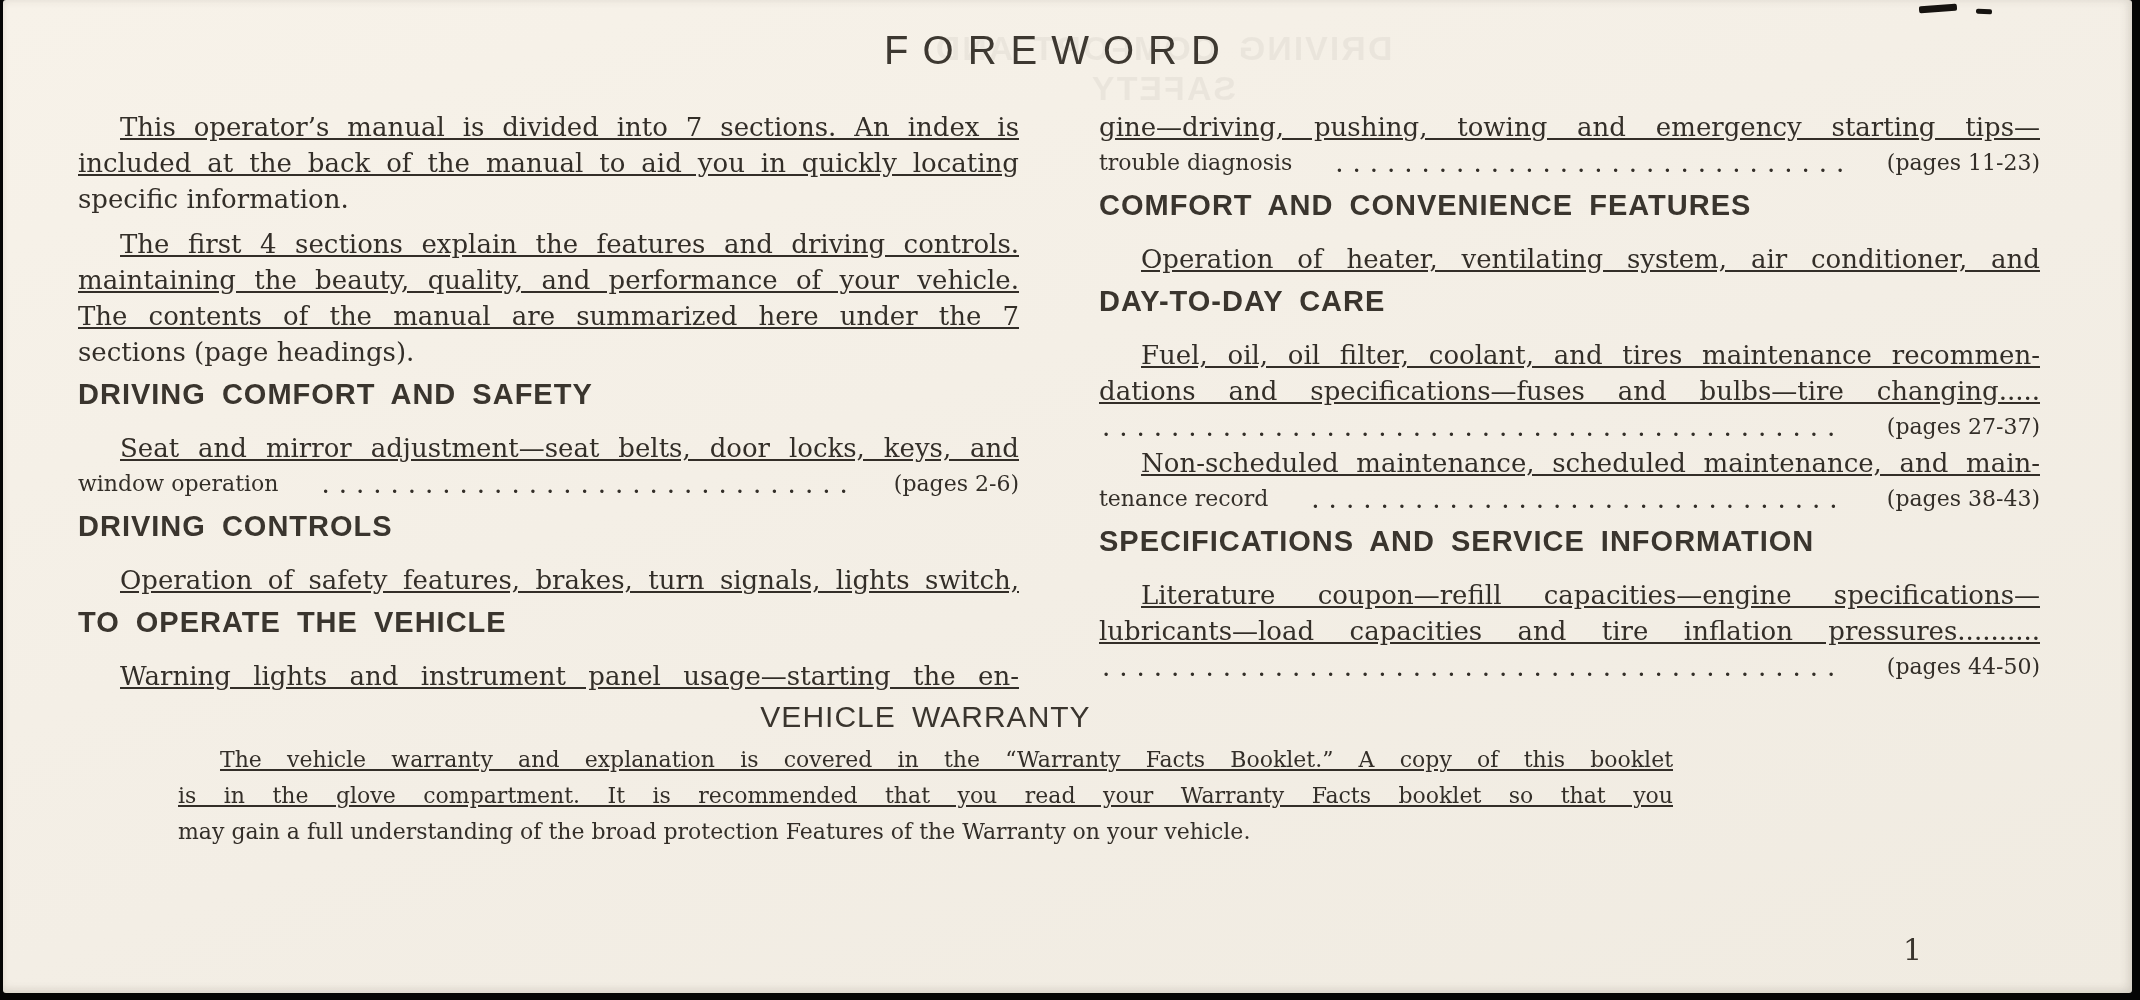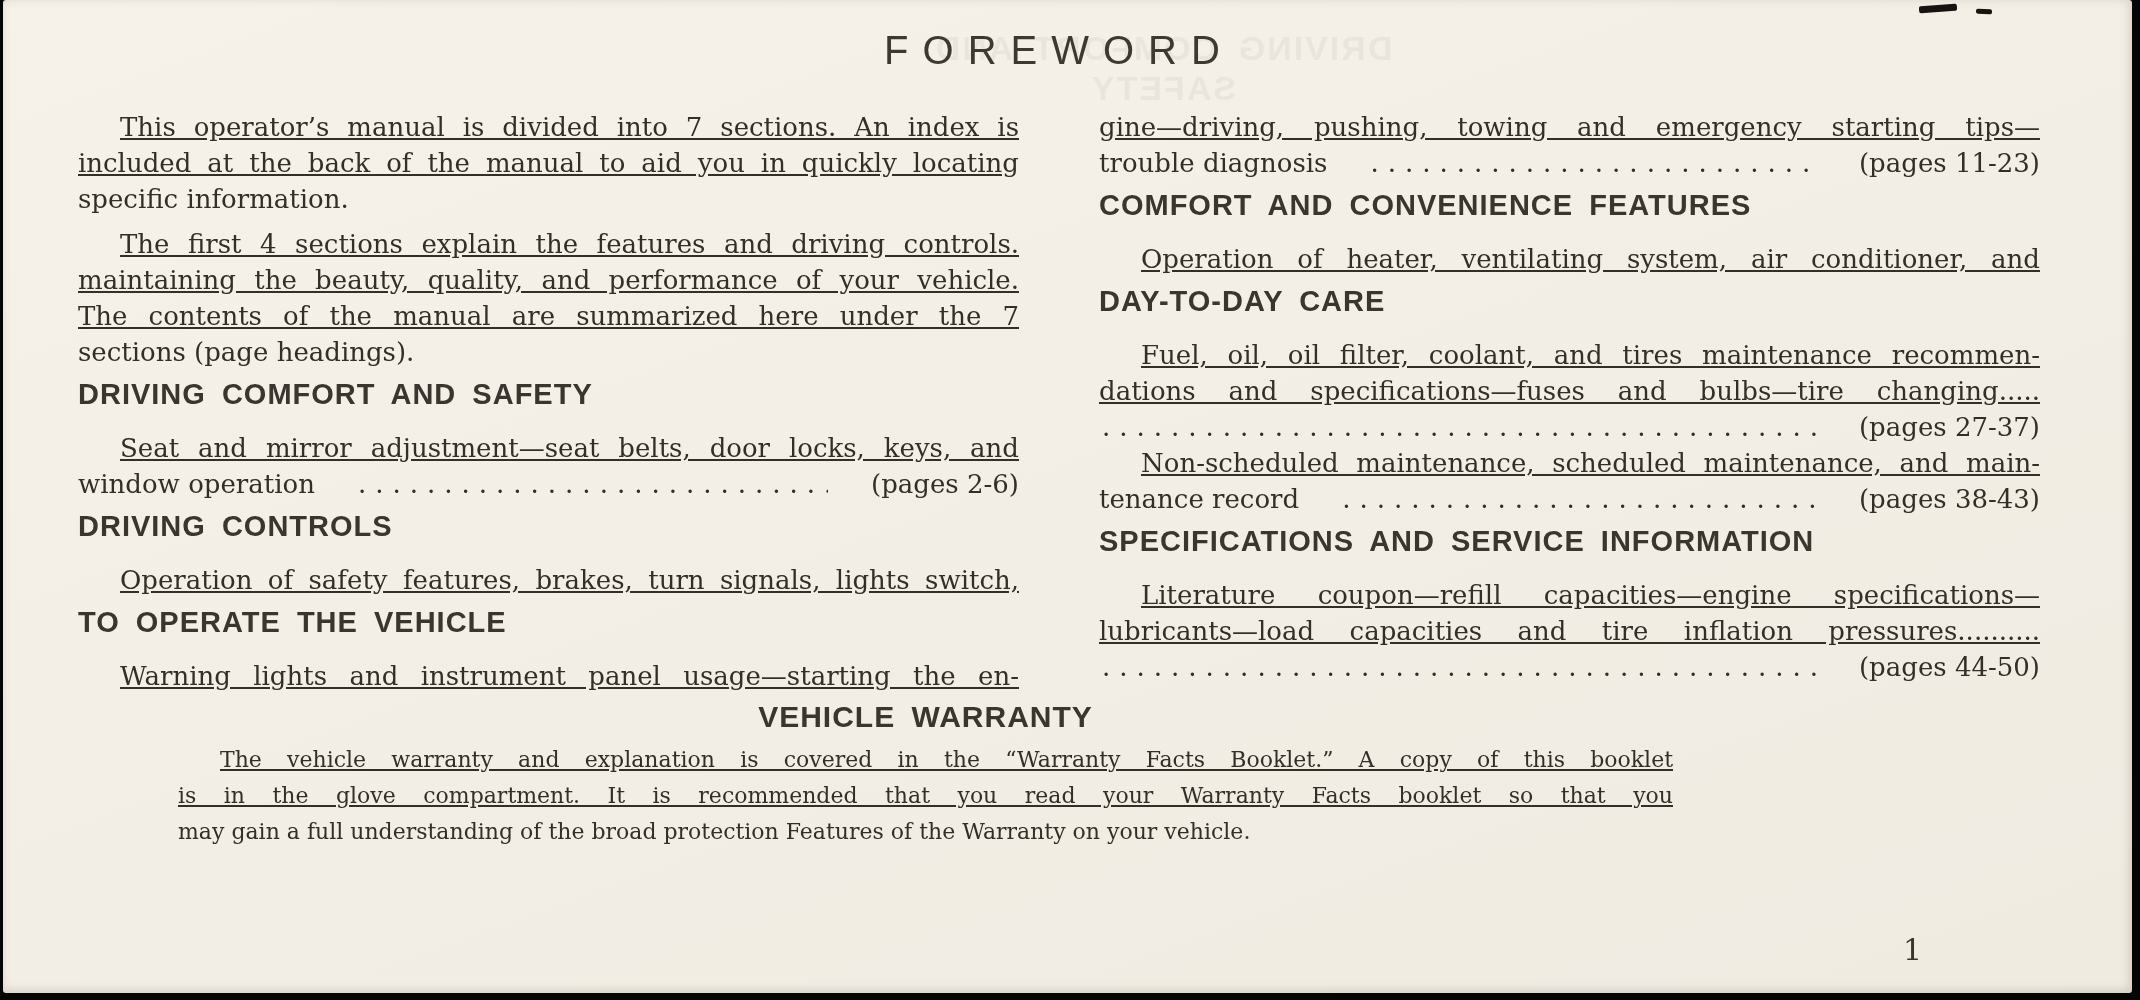--- a/index.html
+++ b/index.html
@@ -75,21 +75,21 @@
     font-size:29px;
     line-height:30px;
     letter-spacing:1px;
     word-spacing:7px;
     color:#3a352e;
     white-space:nowrap;
   }
   .leaderline{
     display:flex;
     align-items:flex-start;
-    font-size:26px;
+    font-size:22px;
     line-height:36px;
     gap:40px;
   }
   .leaderline > span{white-space:nowrap;}
   .leader{
     flex:1;
     overflow:hidden;
     height:36px;
     margin:0 3px;
   }
@@ -100,21 +100,21 @@
   }
   .warranty{
     width:1495px;
     margin:6px auto 0 100px;
     position:relative;
   }
   .warranty-h{
     margin:0 0 8px 0;
     text-align:center;
     font-family:"Liberation Sans", sans-serif;
-    font-weight:700;
+    font-weight:400;
     font-size:30px;
     letter-spacing:1px;
     word-spacing:7px;
     color:#3a352e;
   }
   .warranty .line, .warranty .jline{font-size:22px; line-height:36px;}
   .page-num{
     position:absolute;
     right:210px; bottom:26px;
     font-size:30px;

